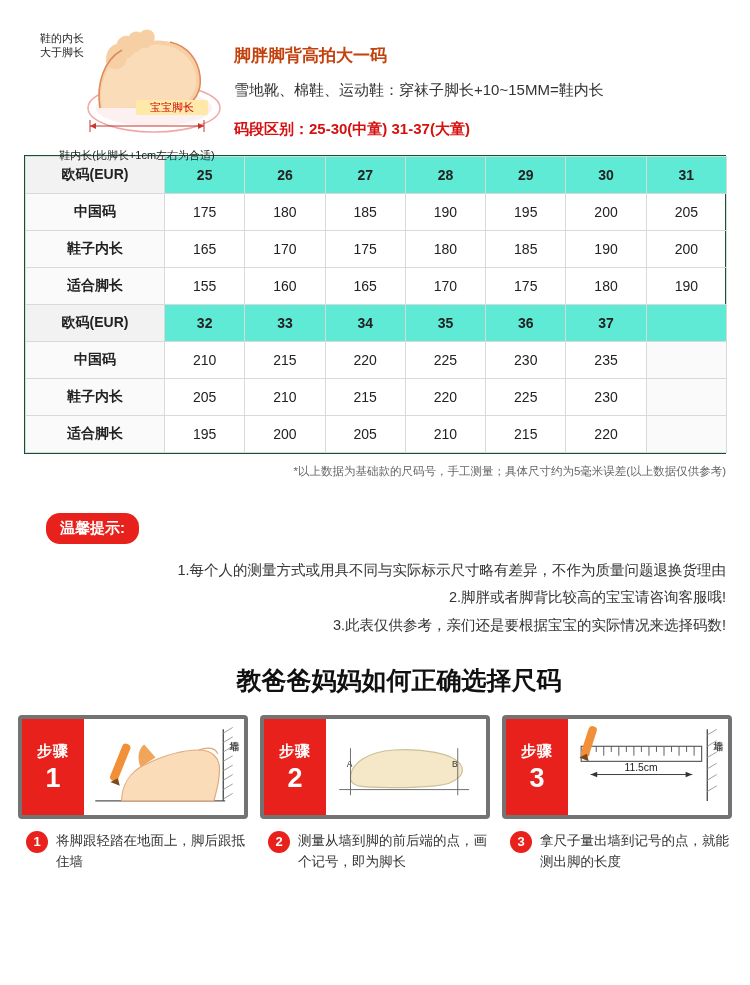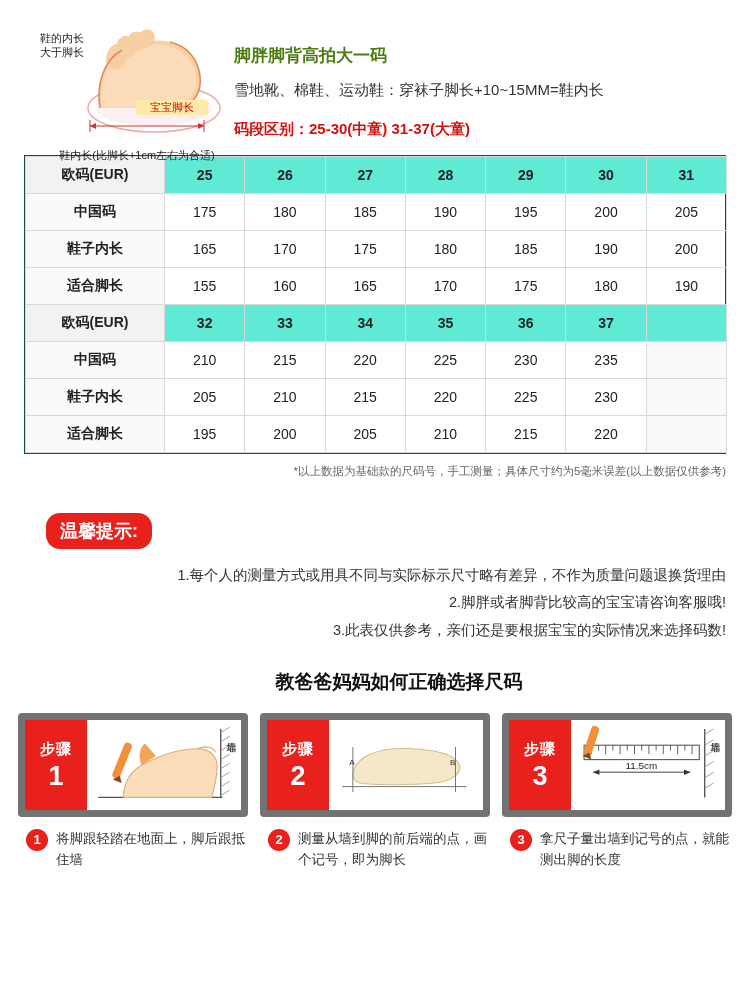--- a/index.html
+++ b/index.html
@@ -68,21 +68,21 @@
     background: #ffe9a8;
     padding: 0 14px;
     border-radius: 2px;
   }
 
   .top-text {
     flex: 1 1 auto;
     padding-top: 26px;
   }
   .headline {
-    color: #4d7c0f;
+    color: #c2410c;
     font-size: 17px;
     font-weight: bold;
     margin-bottom: 14px;
   }
   .subline {
     color: #333;
     font-size: 15px;
     margin-bottom: 20px;
   }
   .segline {
@@ -130,57 +130,57 @@
     font-size: 11.5px;
     color: #666;
   }
 
   
   .tips-badge {
     display: inline-block;
     margin: 34px 0 0 46px;
     background: #e8211c;
     color: #fff;
-    font-size: 18px;
+    font-size: 15px;
     font-weight: bold;
     padding: 6px 14px;
     border-radius: 14px;
   }
   .tips-list {
     margin: 14px 24px 0 24px;
     font-size: 14.5px;
     color: #333;
     line-height: 1.75;
     text-align: right;
   }
   .tips-list div {
     margin-bottom: 2px;
   }
 
   
   .steps-title {
     margin-top: 26px;
     text-align: center;
-    font-size: 19px;
+    font-size: 25px;
     font-weight: bold;
     color: #111;
     margin-left: 48px;
   }
 
   
   .steps {
     display: flex;
     gap: 12px;
     margin: 18px 18px 0 18px;
   }
   .step {
     flex: 1 1 0;
   }
   .step-card {
-    border: 7px solid #737373;
+    border: 4px solid #737373;
     border-radius: 4px;
     height: 104px;
     display: flex;
     box-sizing: border-box;
     overflow: hidden;
     background: #fff;
   }
   .step-badge {
     width: 62px;
     flex: 0 0 62px;

